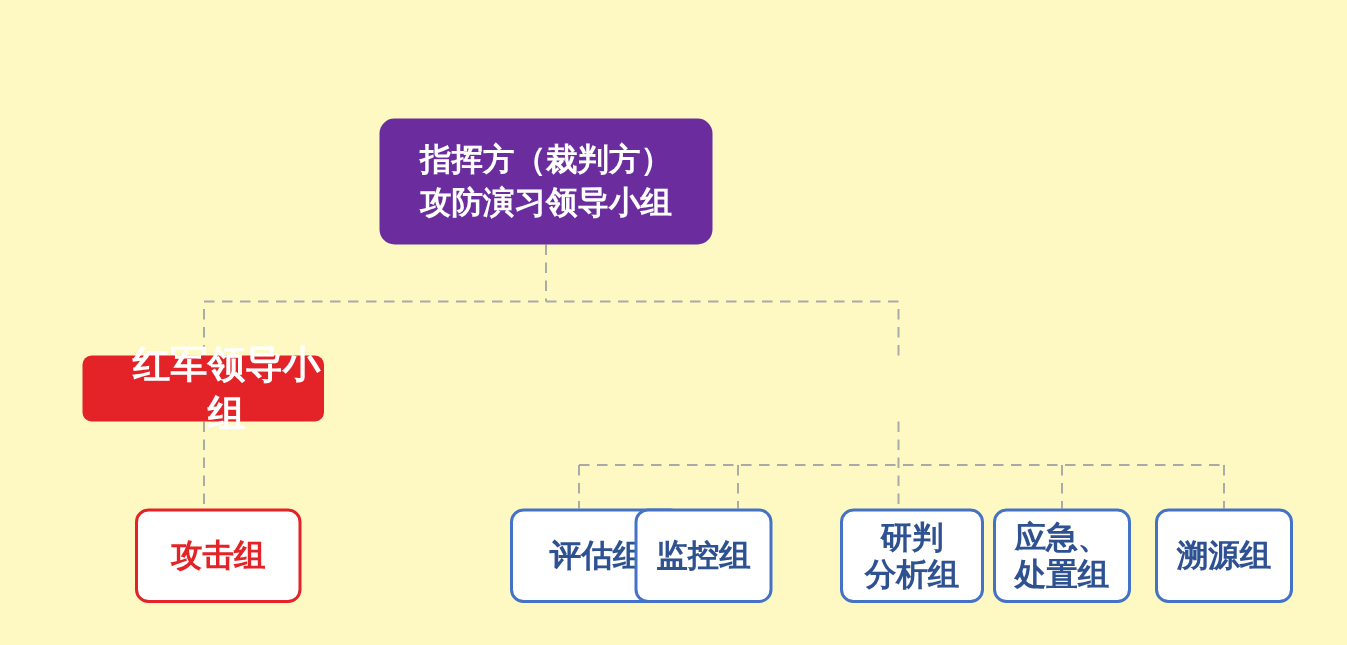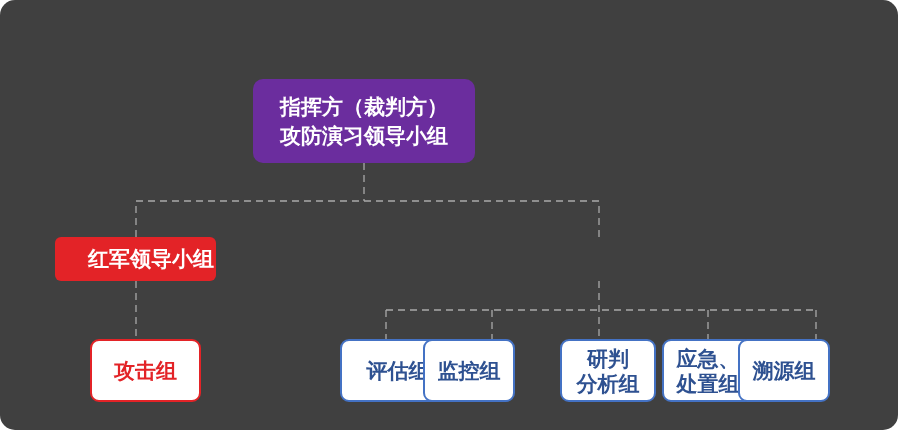--- a/index.html
+++ b/index.html
@@ -5,23 +5,22 @@
   html, body {
     margin: 0;
     padding: 0;
     background: #ffffff;
     font-family: "Liberation Sans", "DejaVu Sans", sans-serif;
   }
   .stage {
     position: relative;
     width: 898px;
     height: 430px;
-    background: #404040;
+    background: #fef9c3;
     overflow: hidden;
-    border-radius: 15px;
   }
   .connectors {
     position: absolute;
     left: 0;
     top: 0;
     width: 898px;
     height: 430px;
   }
   .node {
     position: absolute;
@@ -39,21 +38,21 @@
     background: #6B2D9E;
     border-radius: 10px;
     color: #ffffff;
     font-size: 21px;
     line-height: 29px;
   }
   .node-leader {
     top: 237px;
     height: 44px;
     color: #ffffff;
-    font-size: 21px;
+    font-size: 25px;
     border-radius: 6px;
     padding-left: 31px;
   }
   .node-red-leader {
     left: 55px;
     width: 161px;
     background: #E32327;
   }
   .node-blue-leader {
     left: 521px;
@@ -75,21 +74,21 @@
     color: #E32327;
   }
   .leaf-blue {
     border: 2px solid #4472C4;
     color: #2E5191;
   }
   .leaf-b1 { left: 340px; width: 116px; }
   .leaf-b2 { left: 423px; width: 92px; }
   .leaf-b3 { left: 560px; width: 96px; }
   .leaf-b4 { left: 662px; width: 92px; }
-  .leaf-b5 { left: 738px; width: 92px; }
+  .leaf-b5 { left: 770px; width: 92px; }
 </style>
 </head>
 <body>
 
 <div class="stage">
 
   <svg class="connectors" viewBox="0 0 898 430" xmlns="http://www.w3.org/2000/svg">
     <g fill="none" stroke="#A9A9A9" stroke-width="1.3" stroke-dasharray="7 5">
       <path d="M364 163 V201"></path>
       <path d="M136 237 V201 H599 V237"></path>

